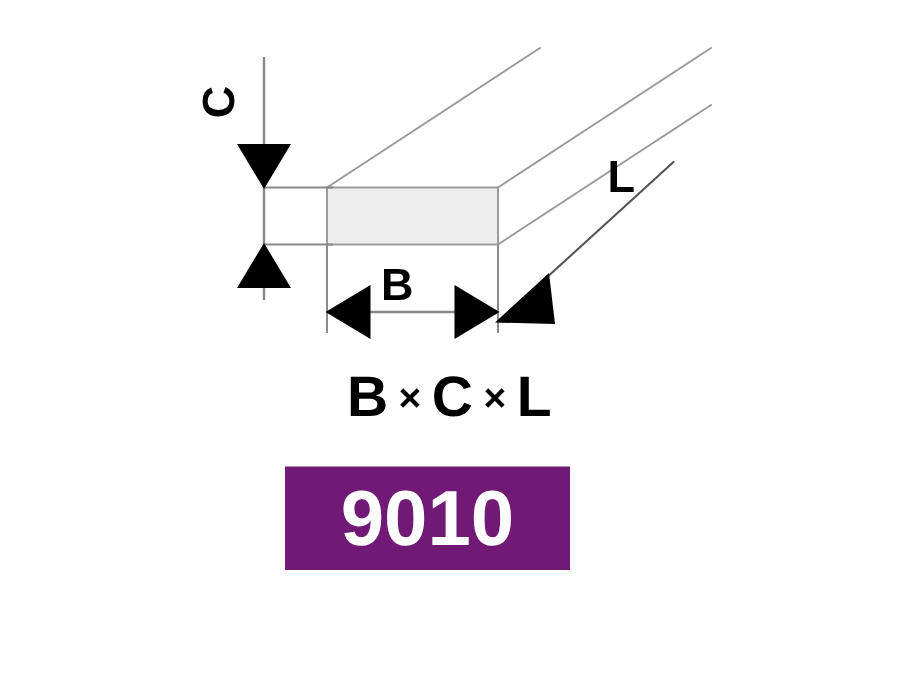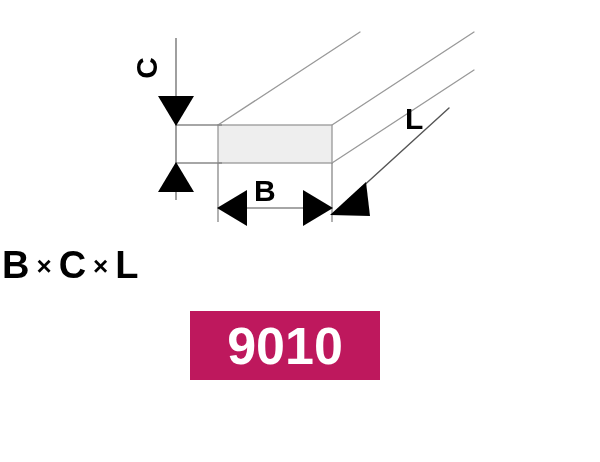--- a/index.html
+++ b/index.html
@@ -57,20 +57,21 @@
     left: 405px;
     top: 104px;
     font-size: 30px;
   }
   
   #formula {
     position: absolute;
     left: 0;
     top: 246px;
     width: 600px;
+    text-align: center;
     font-size: 38px;
     font-weight: bold;
     color: #000000;
     letter-spacing: 1px;
     line-height: 1;
     user-select: none;
   }
   #formula .times {
     font-size: 26px;
     font-weight: bold;
@@ -80,21 +81,21 @@
   #formula .term {
     padding: 0 2px;
   }
   
   #code-badge {
     position: absolute;
     left: 190px;
     top: 311px;
     width: 190px;
     height: 69px;
-    background: #be185d;
+    background: #701a75;
     display: flex;
     align-items: center;
     justify-content: center;
   }
   #code-badge-text {
     color: #ffffff;
     font-size: 52px;
     font-weight: bold;
     line-height: 1;
     letter-spacing: 0px;

